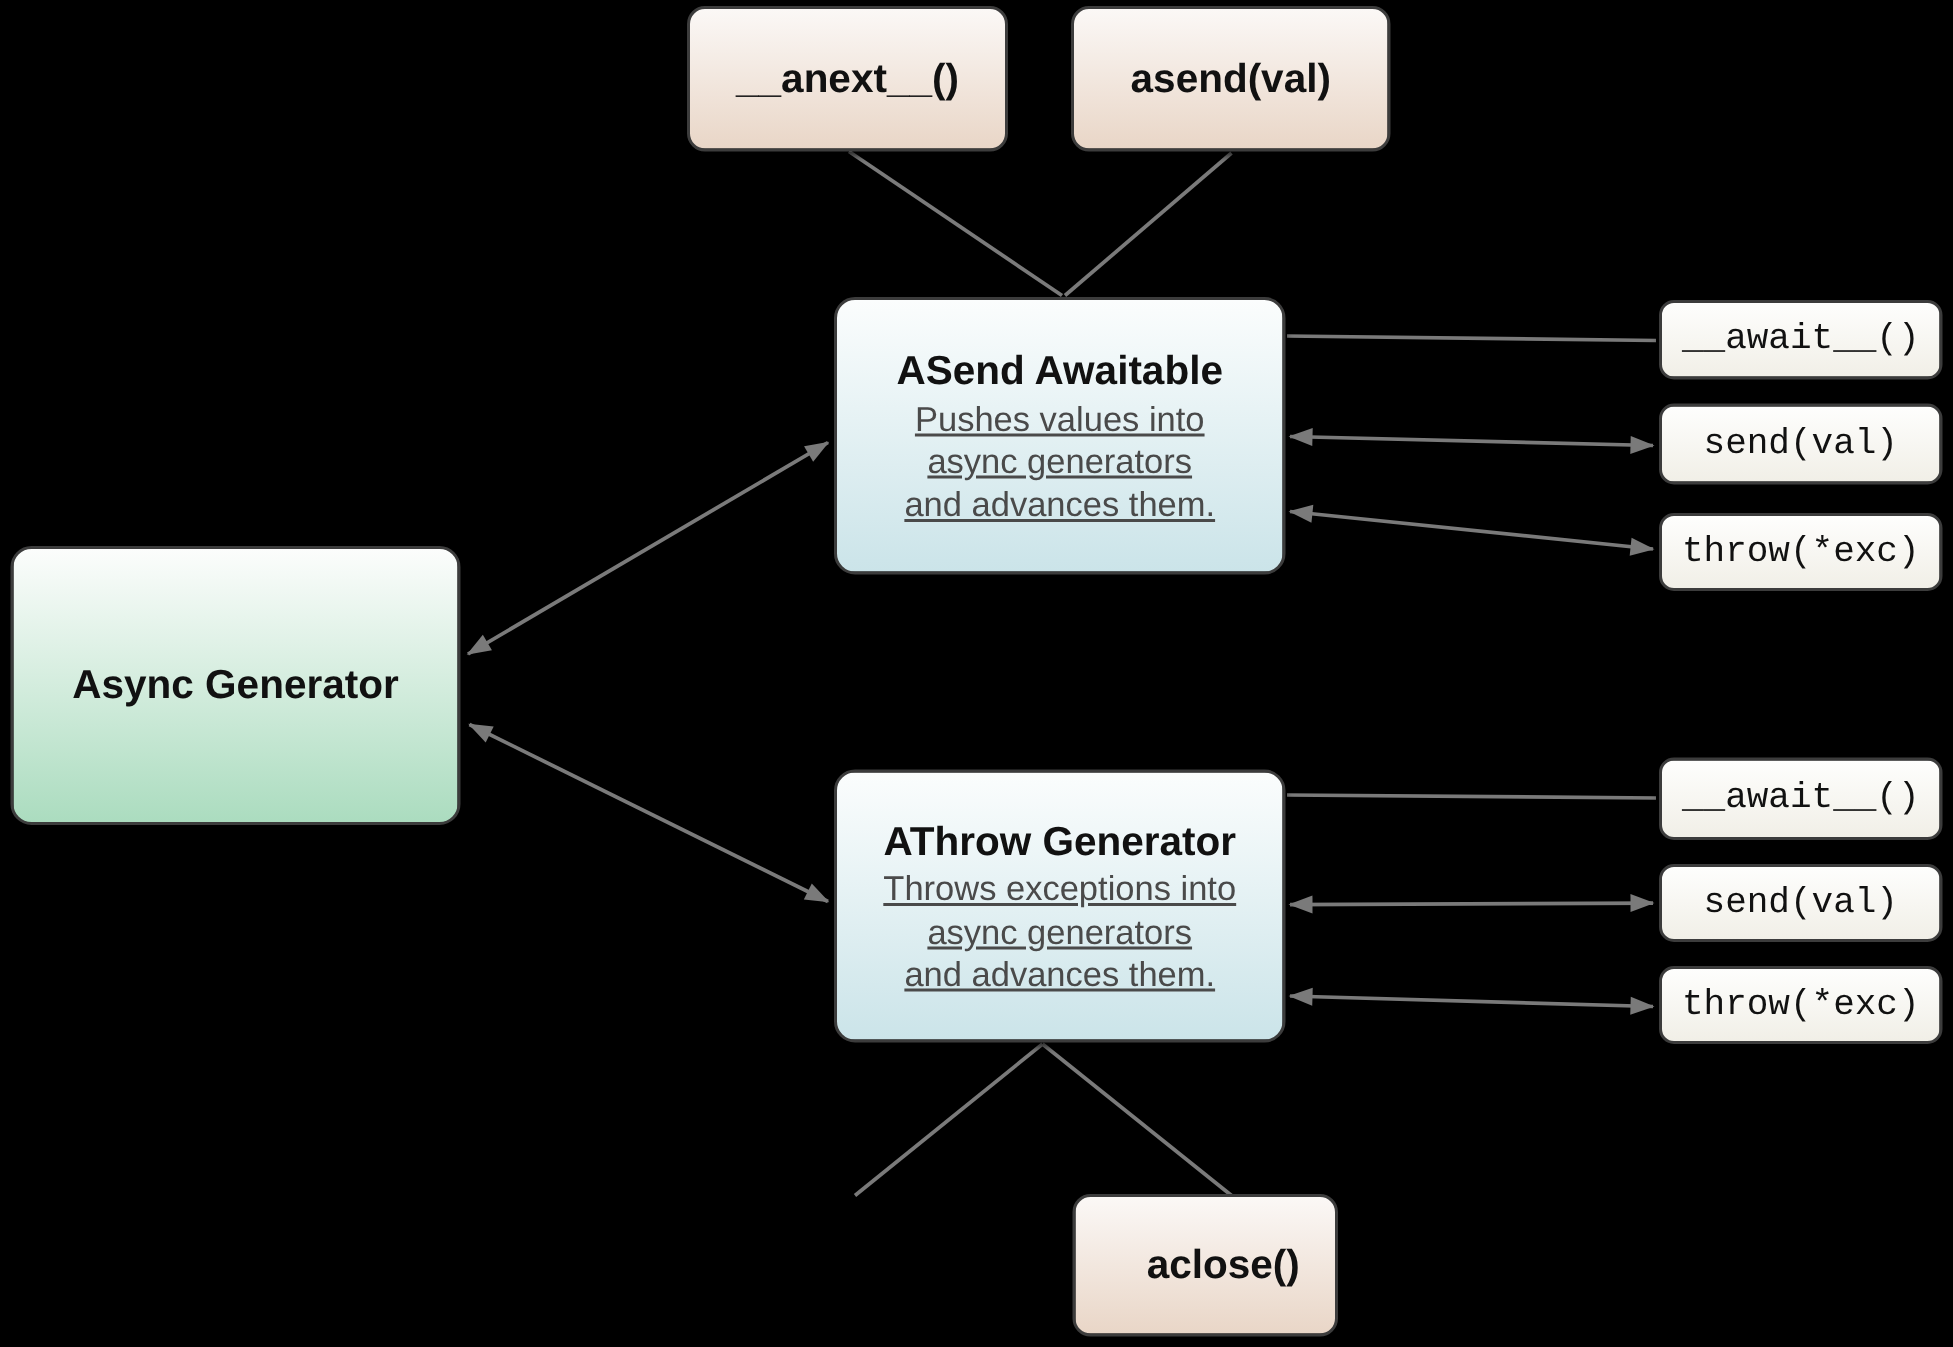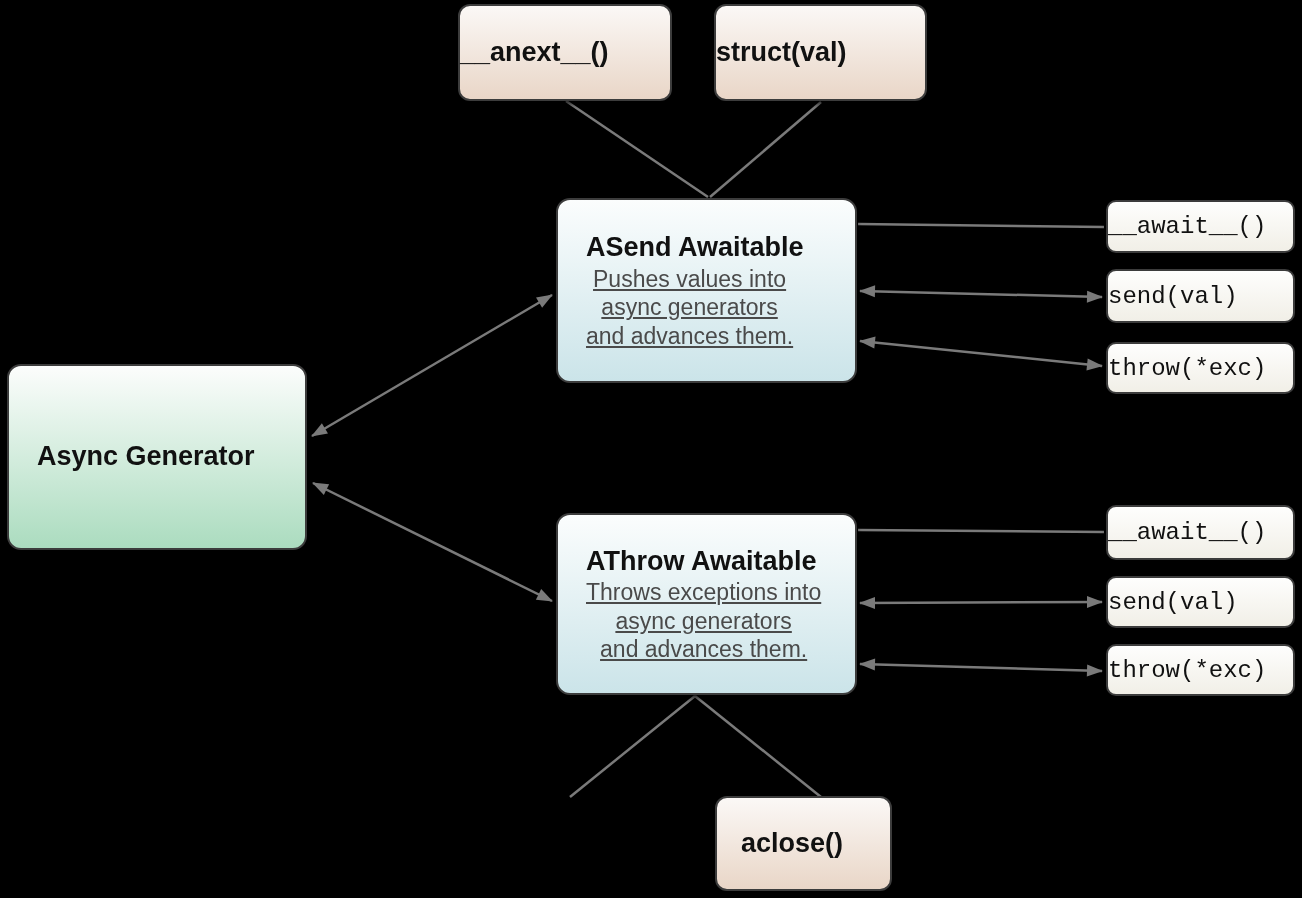--- a/index.html
+++ b/index.html
@@ -26,21 +26,21 @@
   }
   svg.edges marker path {
     fill: var(--arrow, #7a7a7a);
   }
   .node {
     position: absolute;
     box-sizing: border-box;
     border: 2px solid var(--border, #3c3c3c);
     display: flex;
     flex-direction: column;
-    align-items: flex-start;
+    align-items: center;
     justify-content: center;
     text-align: center;
     box-shadow: 0 3px 4px rgba(0,0,0,0.65);
   }
   .card {
     border-radius: 14px;
     padding: 6px 28px;
   }
   .card .title {
     font-weight: bold;
@@ -99,36 +99,36 @@
     <line x1="860" y1="664" x2="1102" y2="671" marker-start="url(#arw)" marker-end="url(#arw)"></line>
 
     <line x1="695" y1="696" x2="570" y2="797"></line>
     <line x1="695" y1="696" x2="821" y2="797"></line>
   </svg>
 
   <div class="node pill-tan" style="left:458px; top:4px; width:214px; height:97px;">
     <span>__anext__()</span>
   </div>
   <div class="node pill-tan" style="left:714px; top:4px; width:213px; height:97px;">
-    <span>struct(val)</span>
+    <span>asend(val)</span>
   </div>
 
   <div class="node card teal" style="left:556px; top:198px; width:301px; height:185px;">
     <div class="title">ASend Awaitable</div>
     <div class="desc">Pushes values into
 async generators
 and advances them.</div>
   </div>
 
   <div class="node card green" style="left:7px; top:364px; width:300px; height:186px;">
     <div class="title">Async Generator</div>
   </div>
 
   <div class="node card teal" style="left:556px; top:513px; width:301px; height:182px;">
-    <div class="title">AThrow Awaitable</div>
+    <div class="title">AThrow Generator</div>
     <div class="desc">Throws exceptions into
 async generators
 and advances them.</div>
   </div>
 
   <div class="node pill-white" style="left:1106px; top:200px; width:189px; height:53px;">
     <span>__await__()</span>
   </div>
   <div class="node pill-white" style="left:1106px; top:269px; width:189px; height:54px;">
     <span>send(val)</span>

